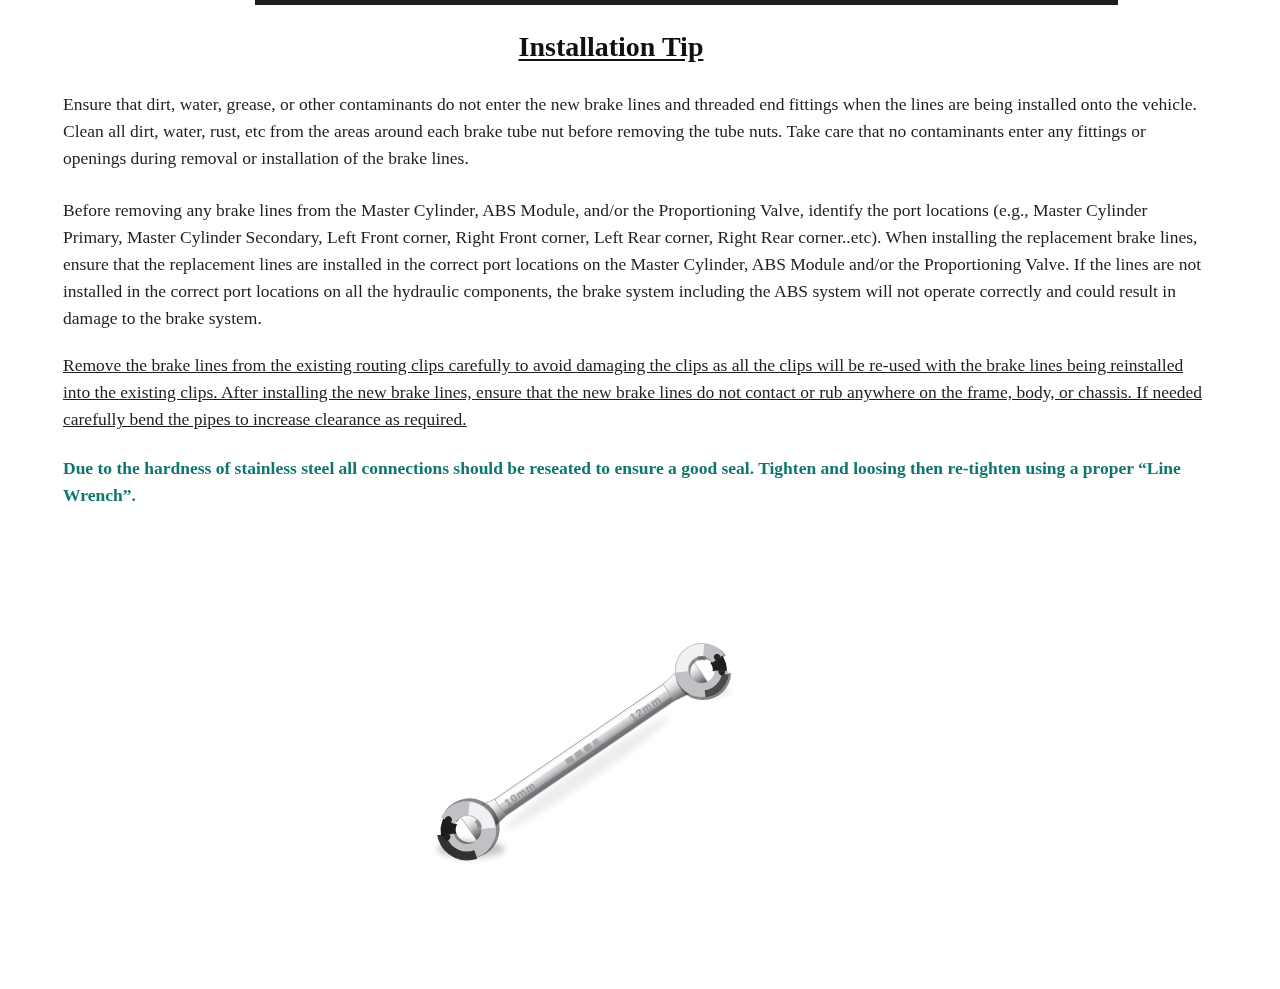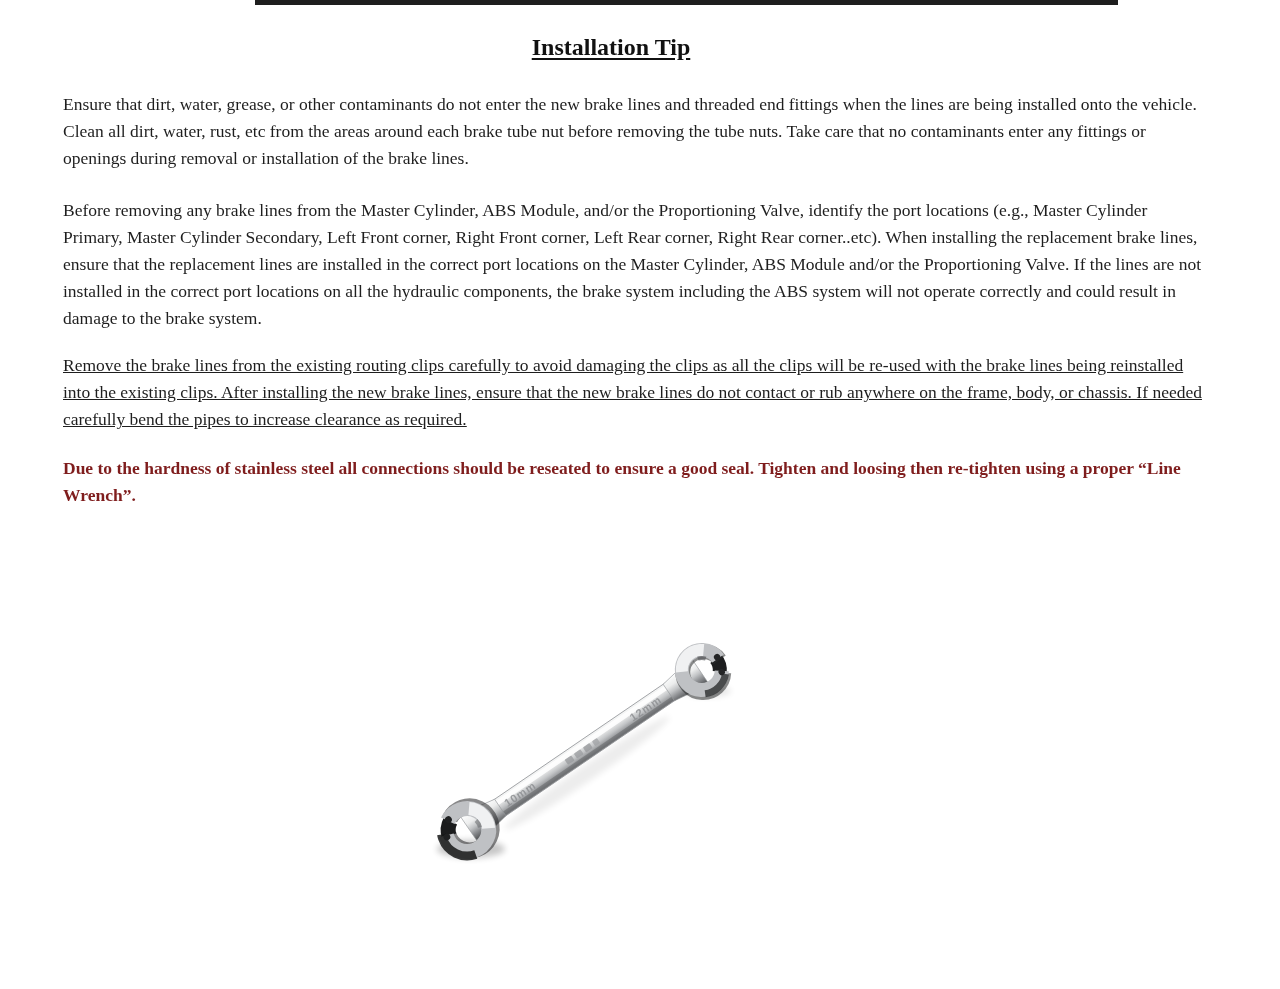--- a/index.html
+++ b/index.html
@@ -17,40 +17,40 @@
     background: #1e1e1e;
   }
   .content {
     position: absolute;
     left: 63px; top: 0;
     width: 1158px;
     color: #1e1e1e;
   }
   .doc-title {
     margin: 34px 0 0 0;
-    font-size: 24px;
+    font-size: 28px;
     line-height: 26px;
     font-weight: bold;
     text-align: center;
     text-decoration: underline;
     text-underline-offset: 3px;
     box-sizing: border-box;
     width: 100%;
     padding-right: 62px;
     color: #111111;
   }
   .para {
     font-size: 17.5px;
     line-height: 27px;
     margin: 25px 12px 0 0;
     text-align: left;
   }
   .para.first { margin-top: 31px; }
   .para.p3 { margin-top: 20px; text-decoration: underline; }
-  .para.emphasis { margin-top: 22px; font-weight: bold; color: #7f1d1d; }
+  .para.emphasis { margin-top: 22px; font-weight: bold; color: #0f766e; }
   .wrench-figure {
     position: absolute;
     left: 425px; top: 633px;
     width: 350px; height: 255px;
   }
   .wrench-figure svg { display: block; width: 100%; height: 100%; }
   .stamp-text {
     font-family: "Liberation Sans", sans-serif;
     font-size: 11px;
     font-weight: bold;

